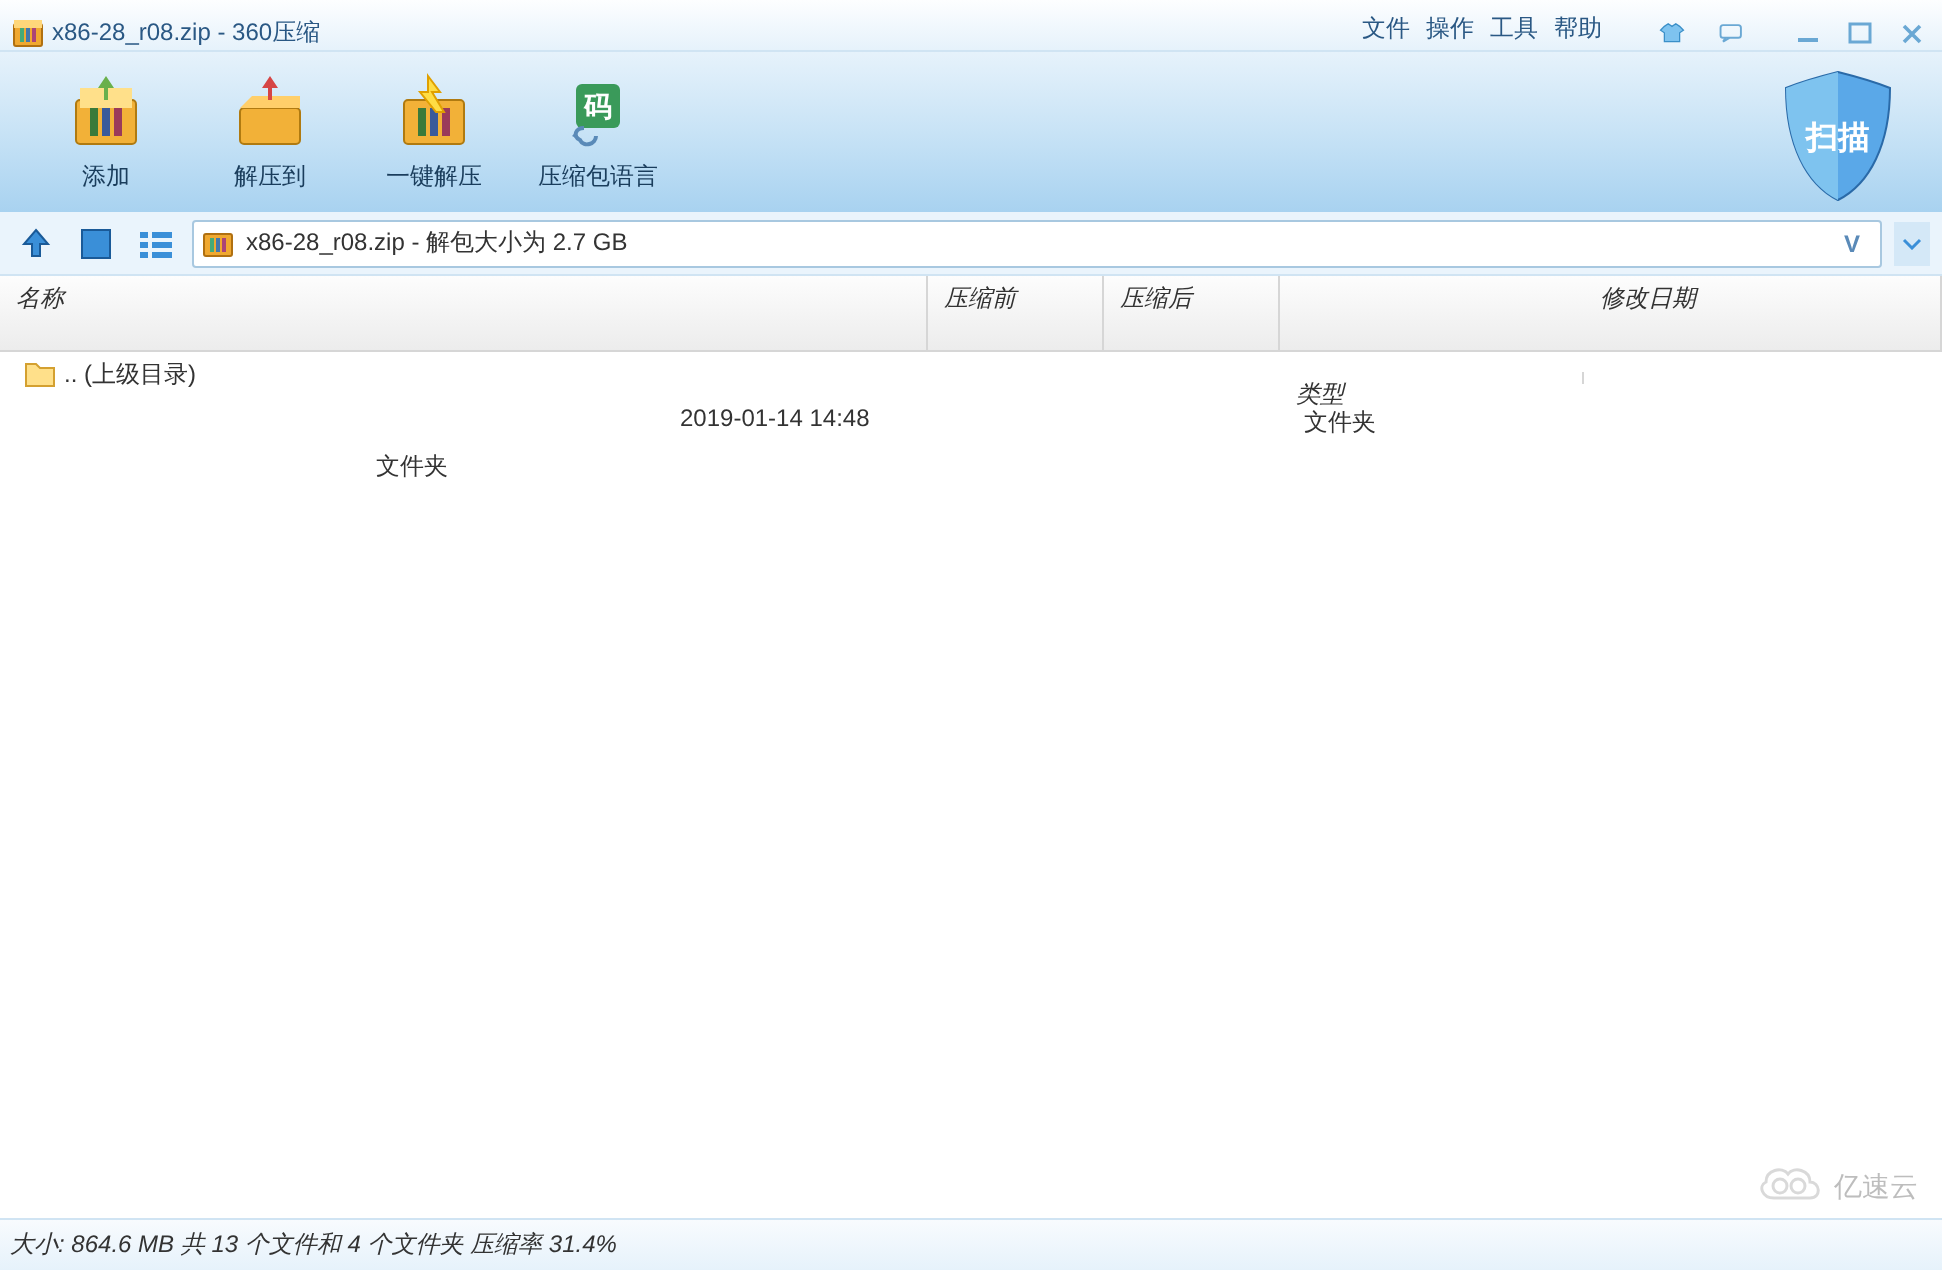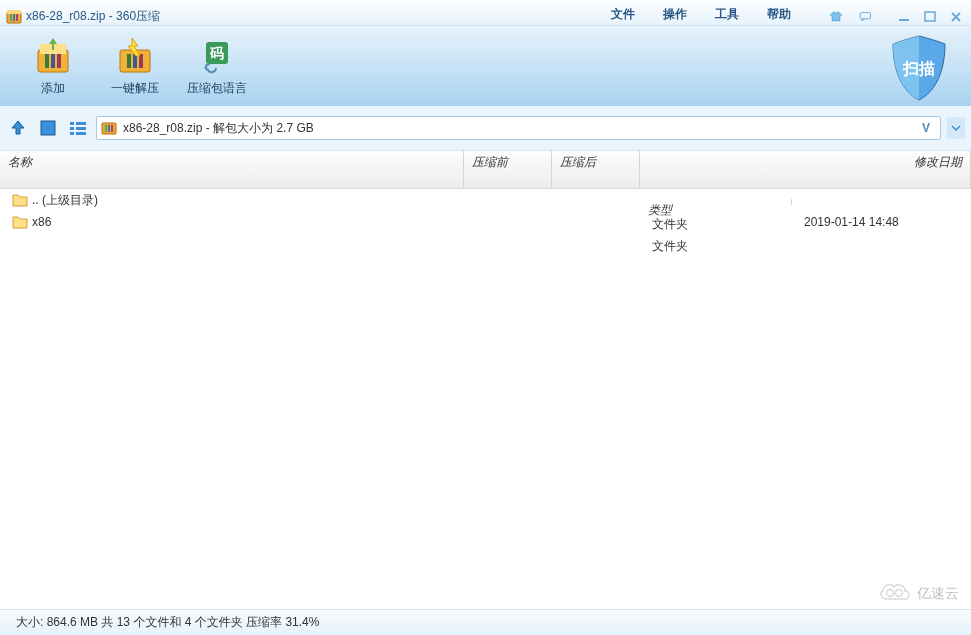--- a/index.html
+++ b/index.html
@@ -4,68 +4,68 @@
   <style>
     * { margin: 0; padding: 0; box-sizing: border-box; font-family: "Microsoft YaHei", "SimSun", Arial, sans-serif; }
     body { width: 971px; height: 635px; overflow: hidden; background: #fff; font-size: 12px; color: #333; position: relative; }
 
     
     .titlebar { height: 26px; background: linear-gradient(to bottom, #fdfeff 0%, #e6f2fb 100%); display: flex; align-items: flex-end; padding: 0 4px 0 6px; border-bottom: 1px solid #d0e4f3; }
     .titlebar-icon { width: 16px; height: 16px; margin-right: 4px; display: flex; align-items: center; justify-content: center; }
     .titlebar-icon svg { width: 16px; height: 16px; }
     .titlebar-title { flex: 0 0 auto; font-size: 12px; color: #2a5884; }
     .titlebar-spacer { flex: 1; }
-    .menubar { display: flex; gap: 20px; margin-right: 30px; font-weight: bold; }
+    .menubar { display: flex; margin-right: 20px; }
     .menubar-item { font-size: 12px; color: #2a5884; cursor: pointer; padding: 2px 4px; }
     .title-ctrl { display: flex; gap: 8px; align-items: center; }
     .tshirt-icon { width: 22px; height: 16px; }
     .feedback-icon { width: 22px; height: 16px; }
     .win-controls { display: flex; gap: 4px; margin-left: 8px; }
     .win-btn { width: 22px; height: 16px; display: flex; align-items: center; justify-content: center; cursor: pointer; }
     .win-btn svg { width: 14px; height: 12px; }
 
     
     .toolbar { height: 80px; background: linear-gradient(to bottom, #e6f2fb 0%, #c8e3f6 50%, #a8d2f0 100%); display: flex; align-items: center; padding: 0 12px; position: relative; }
     .toolbar-btn { width: 82px; height: 76px; display: flex; flex-direction: column; align-items: center; justify-content: center; cursor: pointer; gap: 4px; }
     .toolbar-btn-icon { width: 42px; height: 40px; display: flex; align-items: center; justify-content: center; }
     .toolbar-btn-label { font-size: 12px; color: #1a3d5c; }
     .scan-shield { position: absolute; right: 16px; top: 6px; width: 72px; height: 72px; }
 
     
-    .navbar { height: 45px; background: #eaf4fc; display: flex; align-items: center; padding: 0 6px; gap: 6px; border-bottom: 1px solid #d0e4f3; }
+    .navbar { height: 32px; background: #eaf4fc; display: flex; align-items: center; padding: 0 6px; gap: 6px; border-bottom: 1px solid #d0e4f3; }
     .nav-icon-btn { width: 24px; height: 22px; display: flex; align-items: center; justify-content: center; cursor: pointer; }
     .pathbar { flex: 1; height: 24px; background: #fff; border: 1px solid #a8c8e0; border-radius: 2px; display: flex; align-items: center; padding: 0 4px; gap: 6px; }
     .pathbar-icon { width: 16px; height: 16px; }
     .pathbar-text { font-size: 12px; color: #333; flex: 1; }
     .pathbar-v { color: #5a8ab8; font-weight: bold; padding: 0 6px; font-size: 12px; }
     .pathbar-drop { width: 18px; height: 22px; background: #d4e8f7; display: flex; align-items: center; justify-content: center; cursor: pointer; }
 
     
     .colheader { height: 38px; background: linear-gradient(to bottom, #fdfdfd 0%, #ececec 100%); display: flex; border-bottom: 1px solid #d6d6d6; font-style: italic; }
     .col { border-right: 1px solid #d6d6d6; padding: 3px 8px; font-size: 12px; color: #333; }
     .col-name { width: 464px; }
     .col-before { width: 88px; }
     .col-after { width: 88px; }
     .col-type { width: 152px; margin-top: 48px; }
-    .col-date { flex: 1; text-align: right; }
+    .col-date { flex: 1; }
 
     
     .filelist { background: #fff; }
     .file-row { height: 22px; display: flex; align-items: center; }
     .file-cell { padding: 2px 12px; font-size: 12px; display: flex; align-items: center; gap: 4px; }
     .file-cell.col-name { width: 464px; }
     .file-cell.col-before { width: 88px; }
     .file-cell.col-after { width: 88px; }
     .file-cell.col-type { width: 152px; }
     .file-cell.col-date { flex: 1; }
     .folder-icon { width: 16px; height: 14px; }
     .folder-icon svg { width: 16px; height: 14px; }
 
     
-    .statusbar { position: absolute; bottom: 0; left: 0; right: 0; height: 26px; background: linear-gradient(to bottom, #f8fbfe 0%, #e6f2fb 100%); border-top: 1px solid #d0e4f3; display: flex; align-items: center; padding: 0 16px; font-size: 12px; color: #333; }
+    .statusbar { position: absolute; bottom: 0; left: 0; right: 0; height: 26px; background: linear-gradient(to bottom, #f8fbfe 0%, #e6f2fb 100%); border-top: 1px solid #d0e4f3; display: flex; align-items: center; padding: 0 5px; font-size: 12px; color: #333; font-style: italic; }
 
     
     .watermark { position: absolute; right: 12px; bottom: 32px; display: flex; align-items: flex-end; gap: 4px; opacity: 0.55; }
     .watermark-icon { width: 36px; height: 22px; }
     .watermark-text { font-size: 14px; color: #888; font-weight: 500; }
   </style>
 </head>
 <body>
 
 <div class="titlebar">
@@ -128,20 +128,30 @@
           <rect x="19" y="18" width="4" height="14" fill="#3a5a9a"></rect>
           <rect x="25" y="18" width="4" height="14" fill="#9a3a5a"></rect>
           <path d="M21 2 L25 8 L22 8 L22 14 L20 14 L20 8 L17 8 Z" fill="#6ab04c"></path>
         </svg>
     </div>
     <div class="toolbar-btn-label">添加</div>
   </div>
   <div class="toolbar-btn">
     <div class="toolbar-btn-icon">
       <svg viewBox="0 0 42 40">
+          <rect x="6" y="18" width="30" height="18" rx="2" fill="#f2b138" stroke="#b07a10"></rect>
+          <path d="M6 18 L12 12 L36 12 L36 18" fill="#ffcf6a"></path>
+          <path d="M21 2 L17 8 L20 8 L20 14 L22 14 L22 8 L25 8 Z" fill="#d64545"></path>
+        </svg>
+    </div>
+    <div class="toolbar-btn-label">解压到</div>
+  </div>
+  <div class="toolbar-btn">
+    <div class="toolbar-btn-icon">
+      <svg viewBox="0 0 42 40">
           <rect x="6" y="14" width="30" height="22" rx="2" fill="#f2b138" stroke="#b07a10"></rect>
           <rect x="13" y="18" width="4" height="14" fill="#3a7a3a"></rect>
           <rect x="19" y="18" width="4" height="14" fill="#3a5a9a"></rect>
           <rect x="25" y="18" width="4" height="14" fill="#9a3a5a"></rect>
           <path d="M18 2 L24 10 L20 10 L26 20 L22 20 L14 10 L18 10 Z" fill="#ffdd44" stroke="#e0a000"></path>
         </svg>
     </div>
     <div class="toolbar-btn-label">一键解压</div>
   </div>
   <div class="toolbar-btn">
@@ -221,28 +231,20 @@
           </svg>
       </span>
       <span>.. (上级目录)</span>
     </div>
     <div class="file-cell col-before"></div>
     <div class="file-cell col-after"></div>
     <div class="file-cell col-type">文件夹</div>
     <div class="file-cell col-date"></div>
   </div>
   <div class="file-row">
-    <div class="file-cell col-name">
-      <span class="folder-icon">
-        <svg viewBox="0 0 16 14">
-            <path d="M1 3 L1 13 L15 13 L15 4 L8 4 L6 2 L1 2 Z" fill="#ffe08a" stroke="#d4a030"></path>
-          </svg>
-      </span>
-      <span>x86</span>
-    </div>
     <div class="file-cell col-before"></div>
     <div class="file-cell col-after"></div>
     <div class="file-cell col-type">文件夹</div>
     <div class="file-cell col-date">2019-01-14 14:48</div>
   </div>
 </div>
 
 <div class="watermark">
   <svg class="watermark-icon" viewBox="0 0 36 22">
     <path d="M10 18 C4 18 2 12 6 10 C6 4 14 2 17 6 C20 2 28 4 28 10 C33 10 34 18 28 18 Z" fill="none" stroke="#bbb" stroke-width="1.5"></path>

